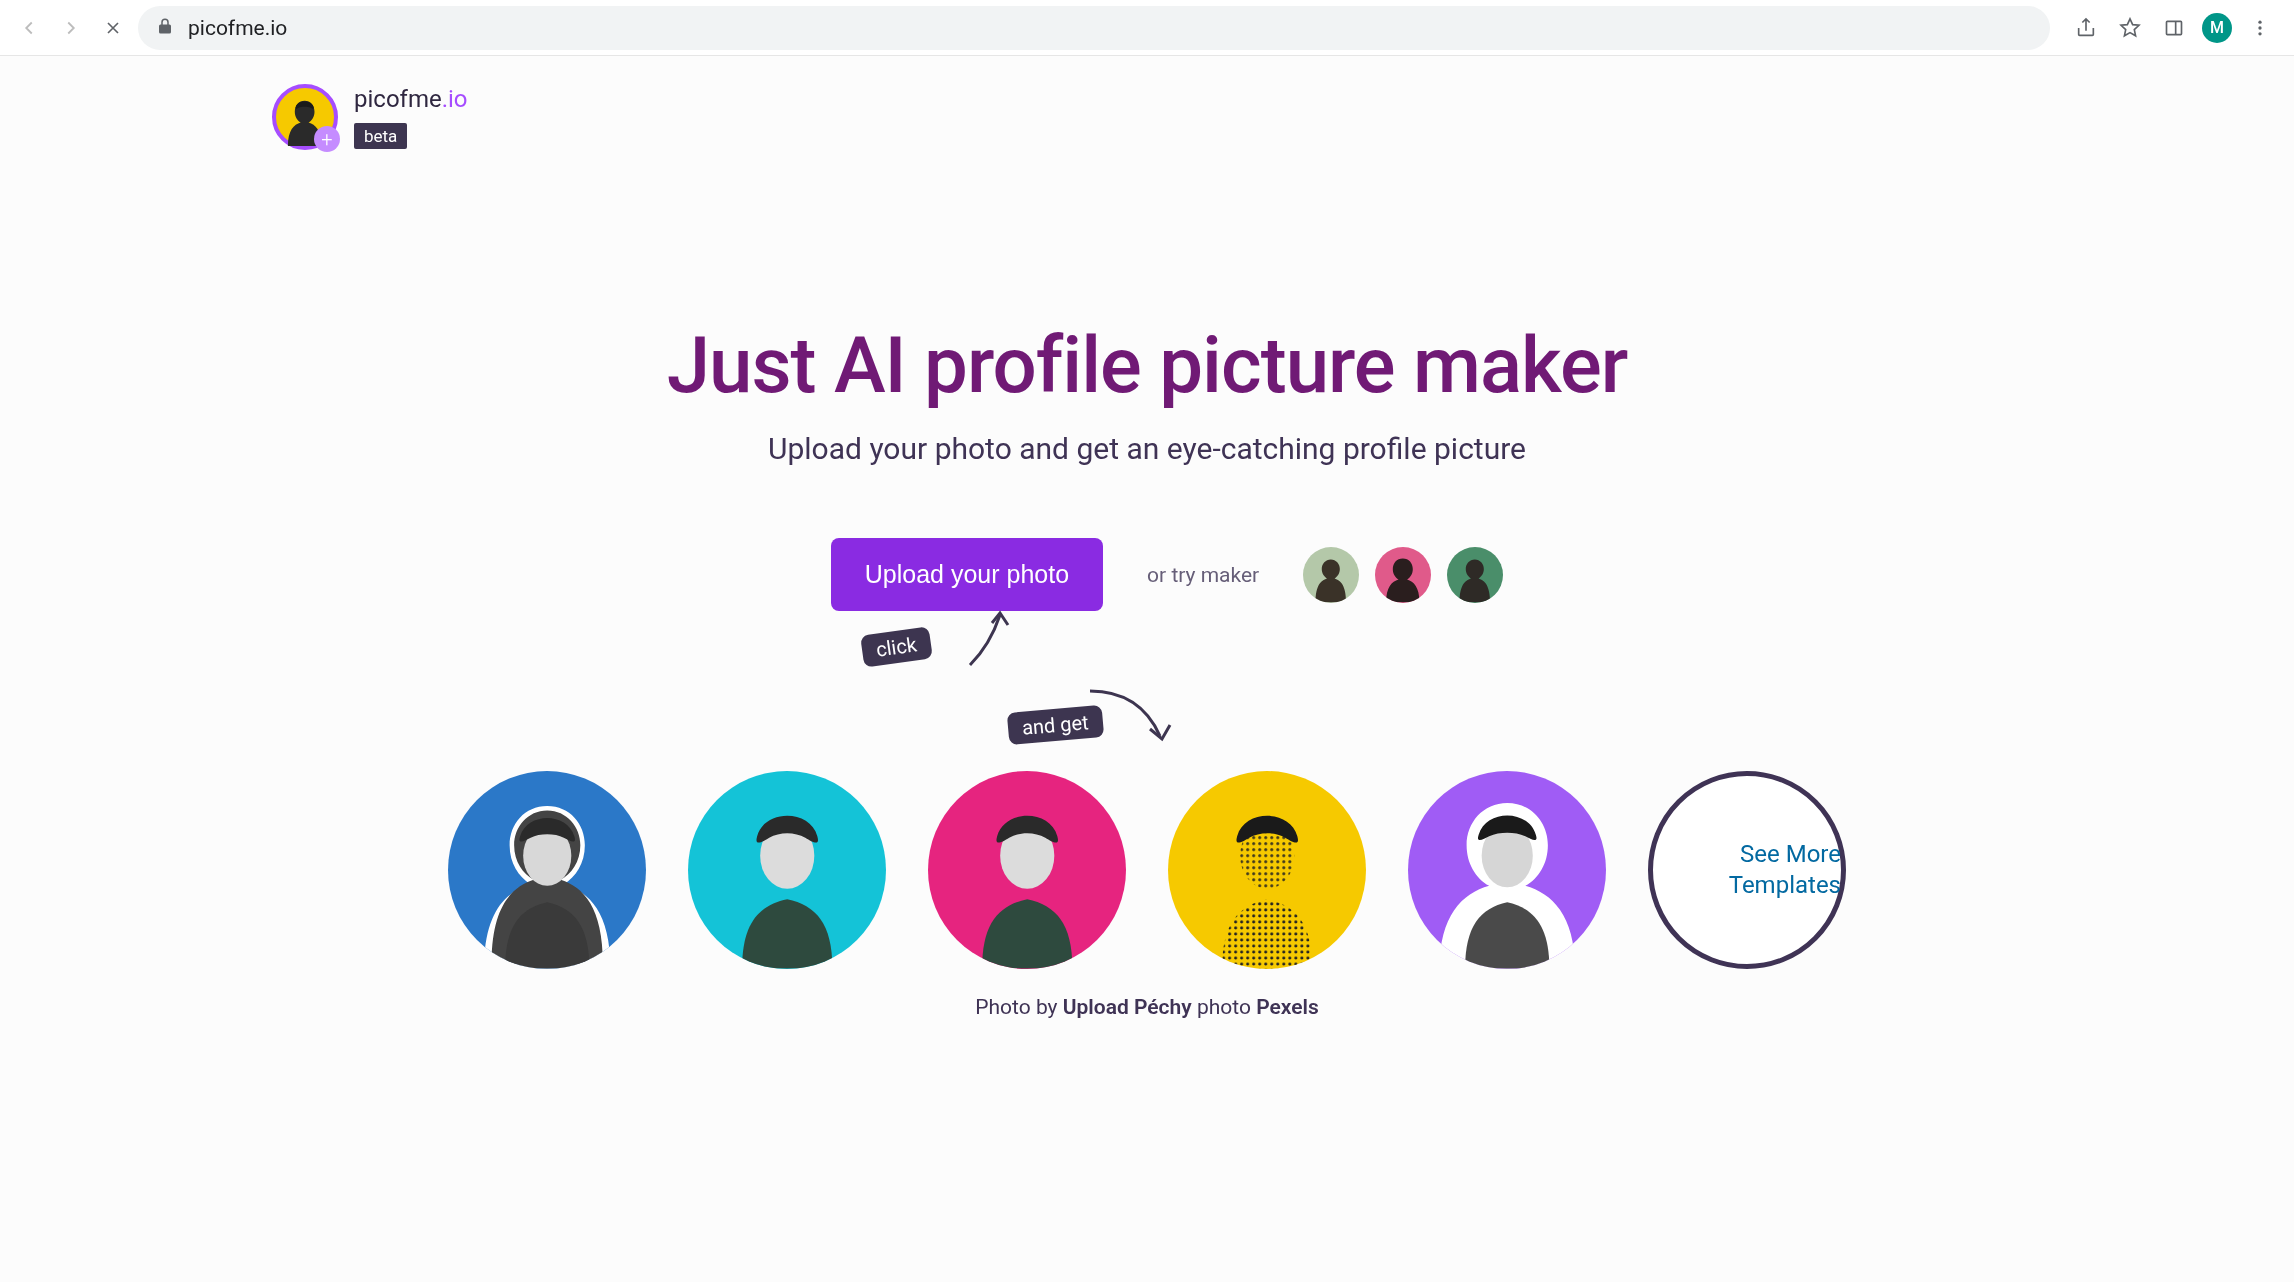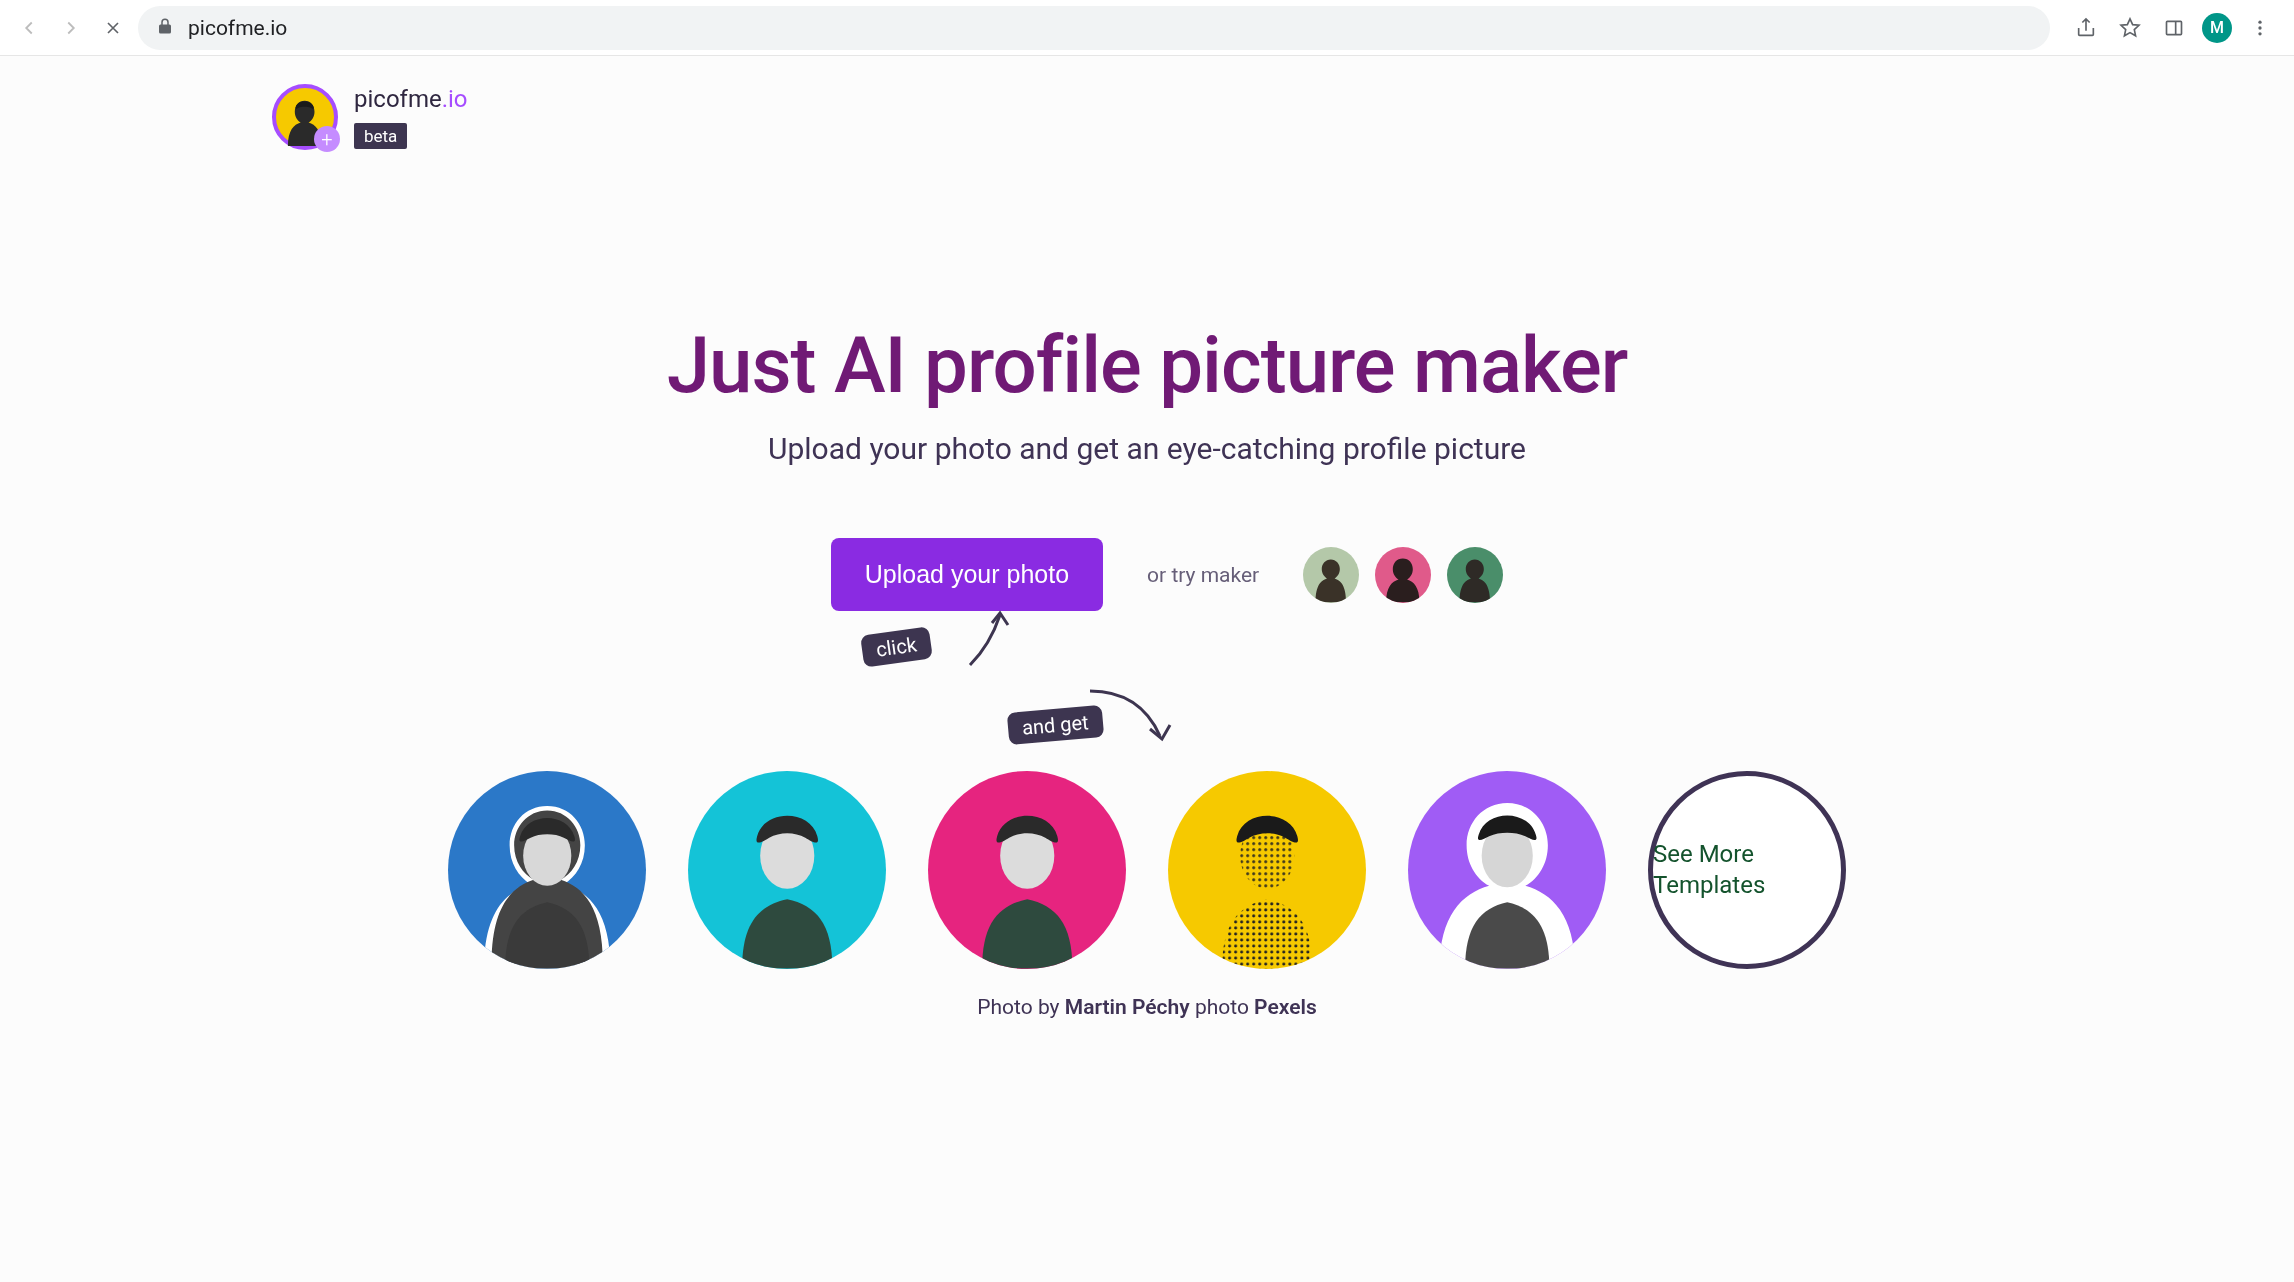--- a/index.html
+++ b/index.html
@@ -99,21 +99,21 @@
     }
     .tc-1 { background: #2b78c8; }
     .tc-2 { background: #14c3d7; }
     .tc-3 { background: #e6247f; }
     .tc-4 { background: #f6c900; }
     .tc-5 { background: #a05cf5; }
     .see-more {
       width: 198px; height: 198px; border-radius: 50%;
       border: 5px solid #3f3355; background: #fff;
       display: flex; align-items: center; justify-content: center;
-      text-align: left; font-size: 24px; color: #14532d; cursor: pointer;
+      text-align: right; font-size: 24px; color: #0369a1; cursor: pointer;
       line-height: 1.3;
     }
 
     .credit { text-align: center; margin-top: 26px; font-size: 21px; color: #3f3355; }
     .credit-link { font-weight: 600; color: #3f3355; text-decoration: none; }
 
     
     .person-svg { width: 76%; height: auto; }
     .small-person { width: 85%; }
   </style>
@@ -275,16 +275,16 @@
         <path fill="#1a1a1a" d="M31 31c5-17 33-17 38 0 2 6-3 3-7 1-7-3-17-3-24 0-4 2-9 5-7-1z"></path>
         <path fill="#4a4a4a" d="M22 120c0-28 10-40 28-44 18 4 28 16 28 44z"></path>
       </svg>
     </div>
     <div class="see-more">
       <span>See More Templates</span>
     </div>
   </div>
 
   <div class="credit">
-    <span>Photo by </span><a href="#" class="credit-link">Martin Péchy</a><span> photo </span><a href="#" class="credit-link">Pexels</a>
+    <span>Photo by </span><a href="#" class="credit-link">Upload Péchy</a><span> photo </span><a href="#" class="credit-link">Pexels</a>
   </div>
 
 </div>
 
 </body></html>

